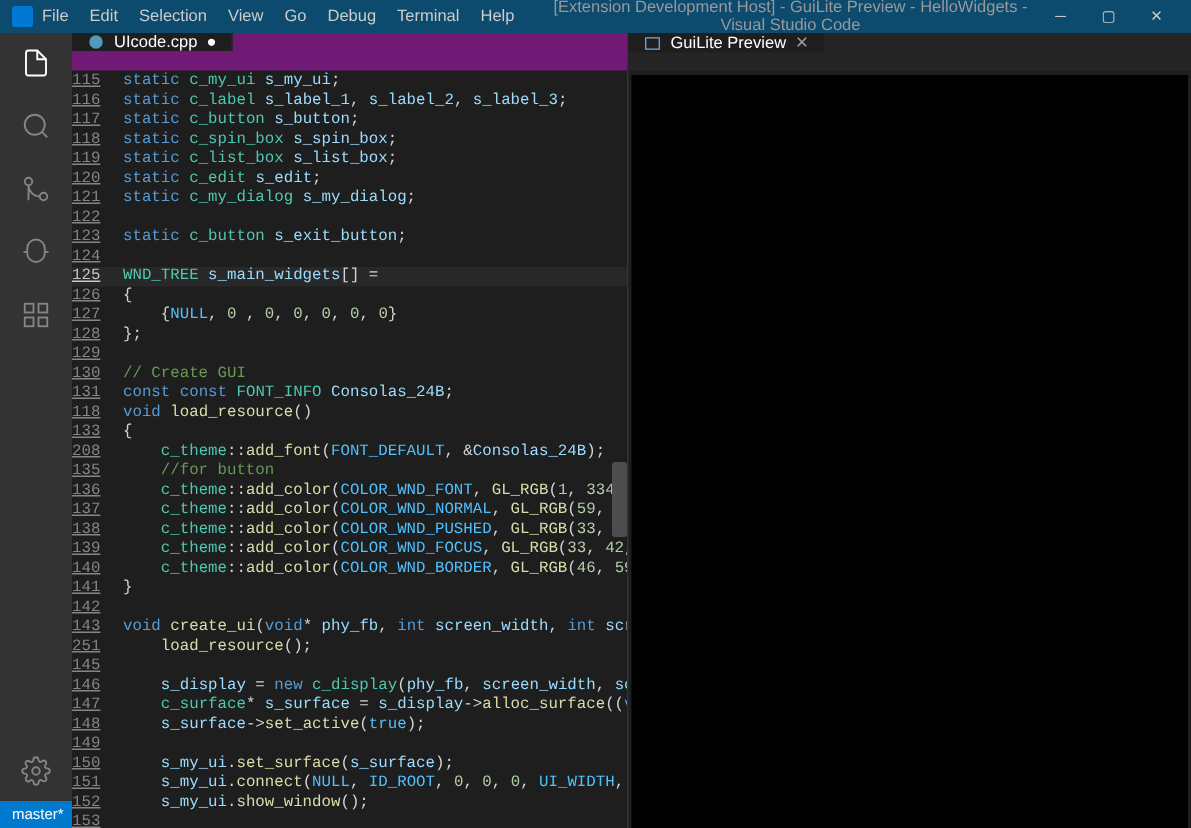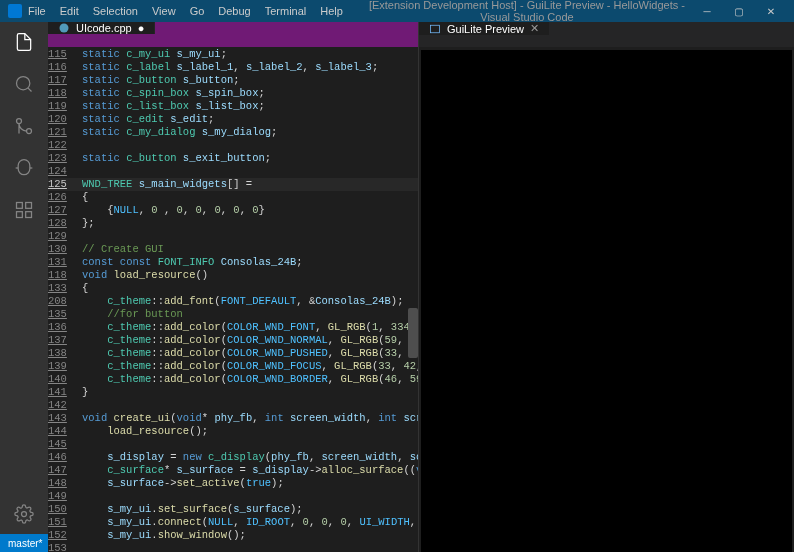--- a/index.html
+++ b/index.html
@@ -198,21 +198,21 @@
             <div class="code-line"><span class="line-no">208</span><span class="line-content">    <span class="type">c_theme</span>::<span class="fn">add_font</span>(<span class="const">FONT_DEFAULT</span>, &amp;<span class="var">Consolas_24B</span>);</span></div>
             <div class="code-line"><span class="line-no">135</span><span class="line-content"><span class="comment">    //for button</span></span></div>
             <div class="code-line"><span class="line-no">136</span><span class="line-content">    <span class="type">c_theme</span>::<span class="fn">add_color</span>(<span class="const">COLOR_WND_FONT</span>, <span class="fn">GL_RGB</span>(<span class="num">1</span>, <span class="num">334</span>, ));</span></div>
             <div class="code-line"><span class="line-no">137</span><span class="line-content">    <span class="type">c_theme</span>::<span class="fn">add_color</span>(<span class="const">COLOR_WND_NORMAL</span>, <span class="fn">GL_RGB</span>(<span class="num">59</span>, <span class="num">75</span>, ));</span></div>
             <div class="code-line"><span class="line-no">138</span><span class="line-content">    <span class="type">c_theme</span>::<span class="fn">add_color</span>(<span class="const">COLOR_WND_PUSHED</span>, <span class="fn">GL_RGB</span>(<span class="num">33</span>, <span class="num">42</span>, ));</span></div>
             <div class="code-line"><span class="line-no">139</span><span class="line-content">    <span class="type">c_theme</span>::<span class="fn">add_color</span>(<span class="const">COLOR_WND_FOCUS</span>, <span class="fn">GL_RGB</span>(<span class="num">33</span>, <span class="num">42</span>, ));</span></div>
             <div class="code-line"><span class="line-no">140</span><span class="line-content">    <span class="type">c_theme</span>::<span class="fn">add_color</span>(<span class="const">COLOR_WND_BORDER</span>, <span class="fn">GL_RGB</span>(<span class="num">46</span>, <span class="num">59</span>, ));</span></div>
             <div class="code-line"><span class="line-no">141</span><span class="line-content">}</span></div>
             <div class="code-line"><span class="line-no">142</span><span class="line-content"></span></div>
             <div class="code-line"><span class="line-no">143</span><span class="line-content"><span class="kw">void</span> <span class="fn">create_ui</span>(<span class="kw">void</span>* <span class="var">phy_fb</span>, <span class="kw">int</span> <span class="var">screen_width</span>, <span class="kw">int</span> <span class="var">screen_height</span>,  ) {</span></div>
-            <div class="code-line"><span class="line-no">144</span><span class="line-content">    <span class="fn">load_resource</span>();</span></div>
+            <div class="code-line"><span class="line-no">251</span><span class="line-content">    <span class="fn">load_resource</span>();</span></div>
             <div class="code-line"><span class="line-no">145</span><span class="line-content"></span></div>
             <div class="code-line"><span class="line-no">146</span><span class="line-content">    <span class="var">s_display</span> = <span class="kw">new</span> <span class="type">c_display</span>(<span class="var">phy_fb</span>, <span class="var">screen_width</span>, <span class="var">screen_height</span>, , , , , );</span></div>
             <div class="code-line"><span class="line-no">147</span><span class="line-content">    <span class="type">c_surface</span>* <span class="var">s_surface</span> = <span class="var">s_display</span>-&gt;<span class="fn">alloc_surface</span>((<span class="kw">void</span>*), );</span></div>
             <div class="code-line"><span class="line-no">148</span><span class="line-content">    <span class="var">s_surface</span>-&gt;<span class="fn">set_active</span>(<span class="const">true</span>);</span></div>
             <div class="code-line"><span class="line-no">149</span><span class="line-content"></span></div>
             <div class="code-line"><span class="line-no">150</span><span class="line-content">    <span class="var">s_my_ui</span>.<span class="fn">set_surface</span>(<span class="var">s_surface</span>);</span></div>
             <div class="code-line"><span class="line-no">151</span><span class="line-content">    <span class="var">s_my_ui</span>.<span class="fn">connect</span>(<span class="const">NULL</span>, <span class="const">ID_ROOT</span>, <span class="num">0</span>, <span class="num">0</span>, <span class="num">0</span>, <span class="const">UI_WIDTH</span>, , );</span></div>
             <div class="code-line"><span class="line-no">152</span><span class="line-content">    <span class="var">s_my_ui</span>.<span class="fn">show_window</span>();</span></div>
             <div class="code-line"><span class="line-no">153</span><span class="line-content"></span></div>
             <div class="scrollbar-v"></div>

